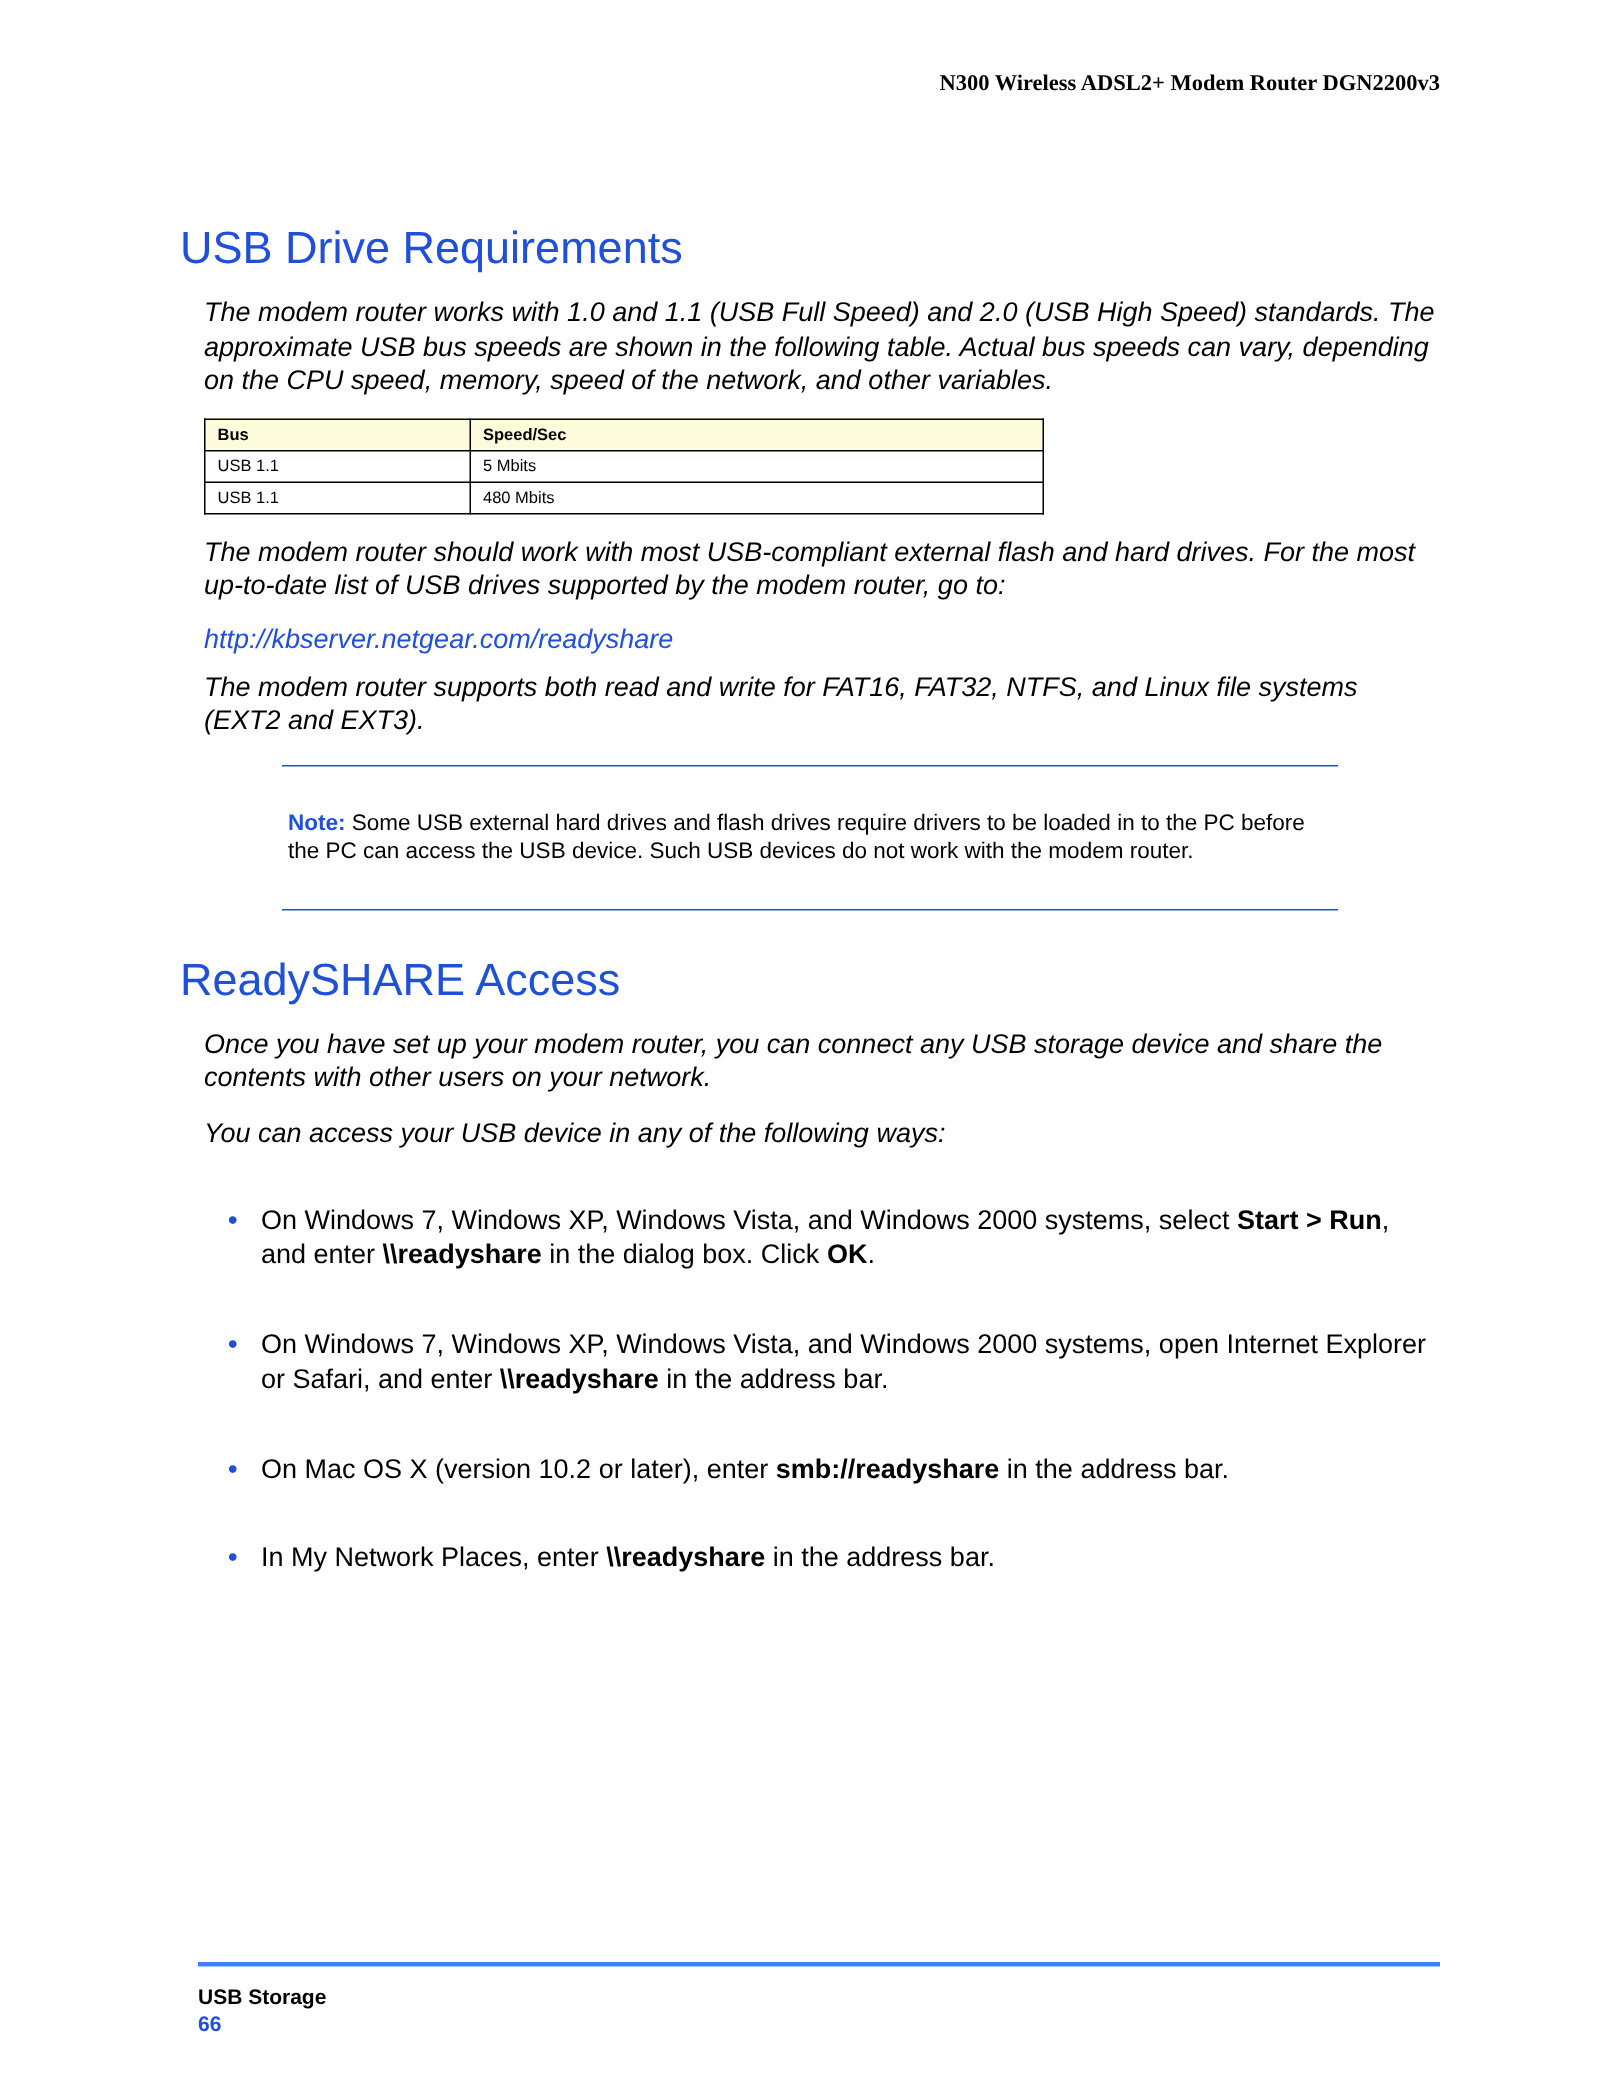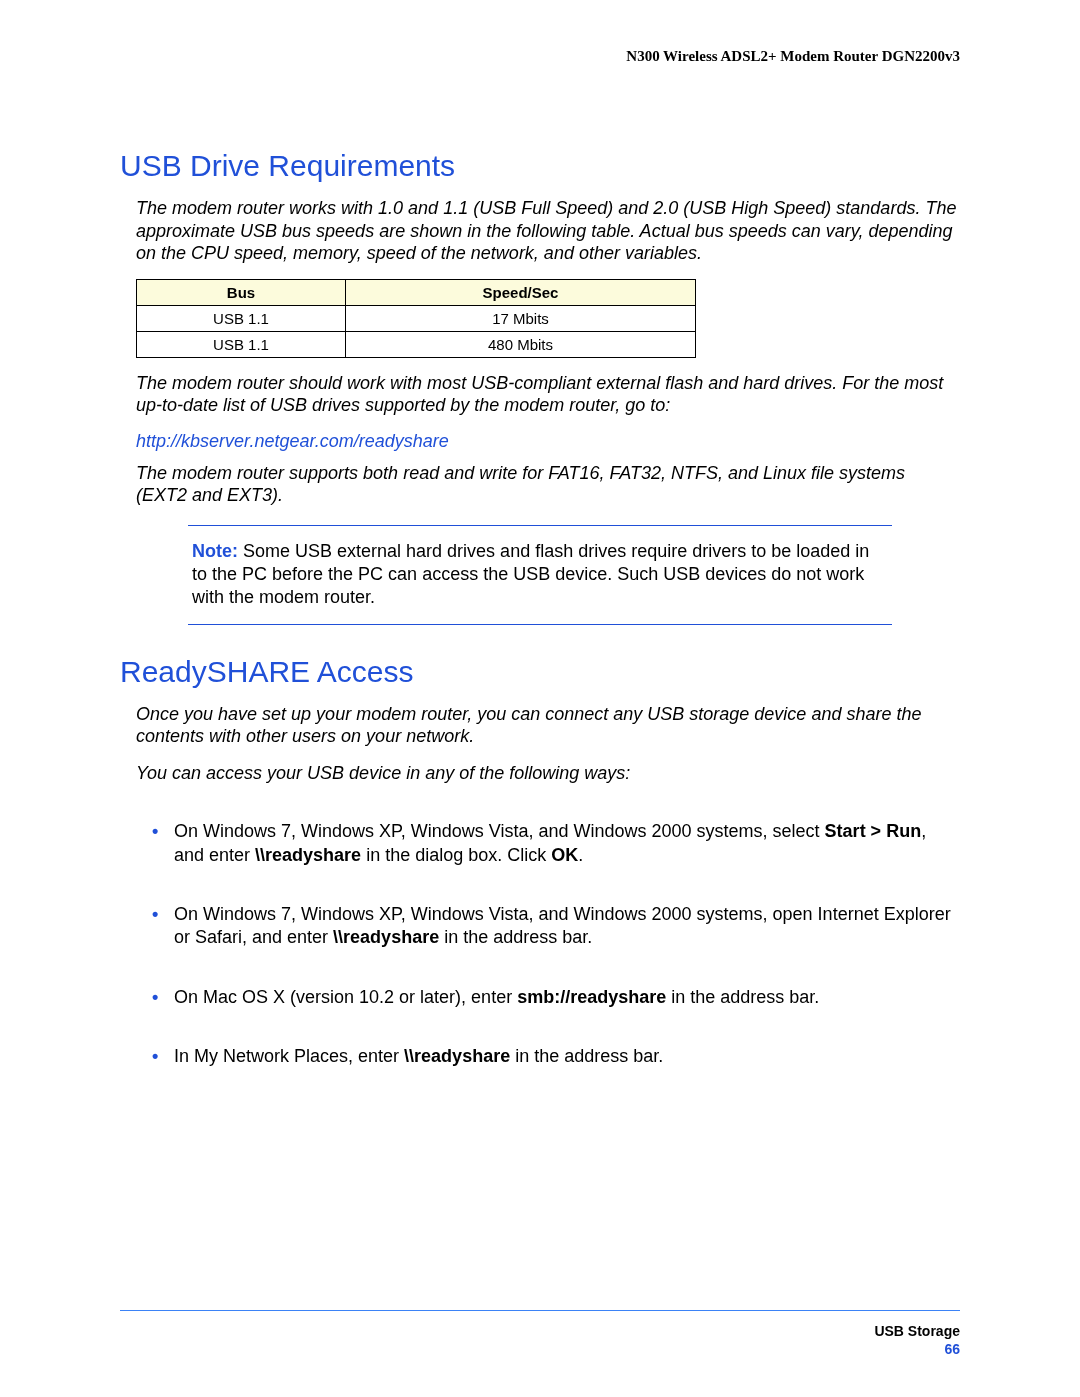--- a/index.html
+++ b/index.html
@@ -41,42 +41,42 @@
     margin: 10px 0 6px 16px;
   }
   table.data {
     border-collapse: collapse;
     margin-left: 16px;
     margin-bottom: 14px;
     width: 560px;
   }
   table.data th, table.data td {
     border: 1px solid #000;
-    padding: 4px 24px;
-    text-align: center;
-    font-size: 15px;
+    padding: 4px 8px;
+    text-align: left;
+    font-size: 11px;
   }
   table.data th {
     background: #fcfbdc;
     font-weight: bold;
   }
   .col-bus { width: 160px; }
   .link {
     color: #2050d8;
     font-style: italic;
     font-size: 18px;
     margin: 0 0 10px 16px;
     display: block;
   }
   .note-block {
     margin: 18px 68px 30px 68px;
     border-top: 1.5px solid #2050d8;
     border-bottom: 1.5px solid #2050d8;
-    padding: 14px 4px;
-    font-size: 18px;
+    padding: 28px 4px;
+    font-size: 15px;
     line-height: 1.3;
   }
   .note-label {
     color: #2050d8;
     font-weight: bold;
   }
   ul.bullets {
     list-style: none;
     padding: 0;
     margin: 0 0 0 30px;
@@ -92,25 +92,25 @@
   ul.bullets li::before {
     content: "•";
     color: #2050d8;
     font-weight: bold;
     position: absolute;
     left: 2px;
     top: 0;
   }
   .footer {
     position: absolute;
-    left: 120px;
+    left: 132px;
     right: 120px;
     bottom: 40px;
-    text-align: right;
-    border-top: 1px solid #3b82f6;
+    text-align: left;
+    border-top: 3px solid #3b82f6;
     padding-top: 12px;
   }
   .footer .ft {
     font-weight: bold;
     font-size: 14px;
   }
   .footer .pn {
     color: #2050d8;
     font-weight: bold;
     font-size: 14px;
@@ -127,21 +127,21 @@
   <p class="body-text">The modem router works with 1.0 and 1.1 (USB Full Speed) and 2.0 (USB High Speed) standards. The approximate USB bus speeds are shown in the following table. Actual bus speeds can vary, depending on the CPU speed, memory, speed of the network, and other variables.</p>
 
   <table class="data">
     <tbody>
         <tr>
       <th class="col-bus">Bus</th>
       <th>Speed/Sec</th>
     </tr>
     <tr>
       <td>USB 1.1</td>
-      <td>17 Mbits</td>
+      <td>5 Mbits</td>
     </tr>
     <tr>
       <td>USB 1.1</td>
       <td>480 Mbits</td>
     </tr>
   </tbody>
     </table>
 
   <p class="body-text">The modem router should work with most USB-compliant external flash and hard drives. For the most up-to-date list of USB drives supported by the modem router, go to:</p>
   <a class="link">http://kbserver.netgear.com/readyshare</a>

